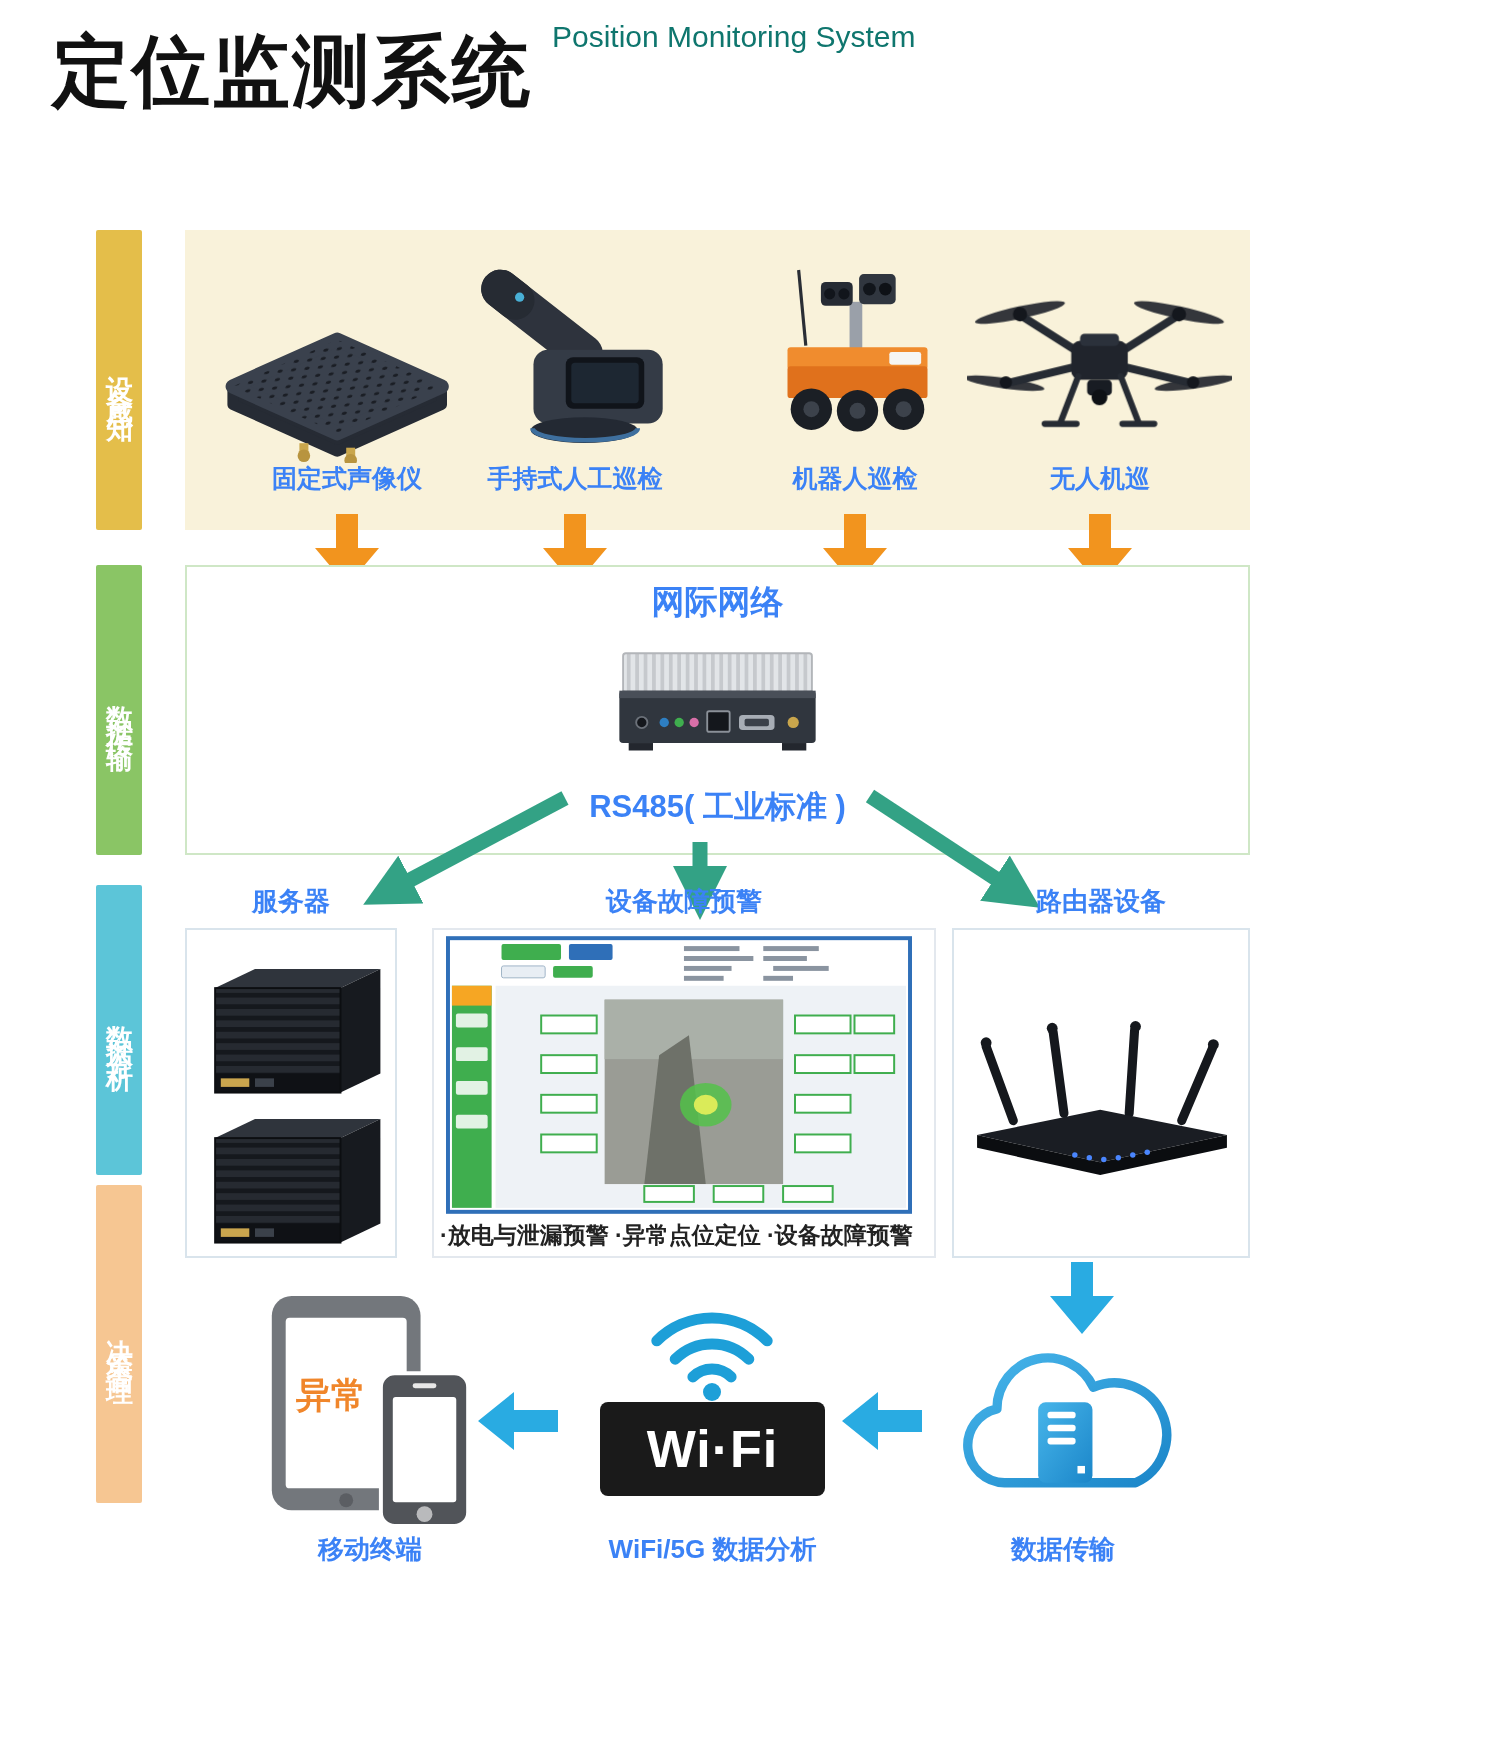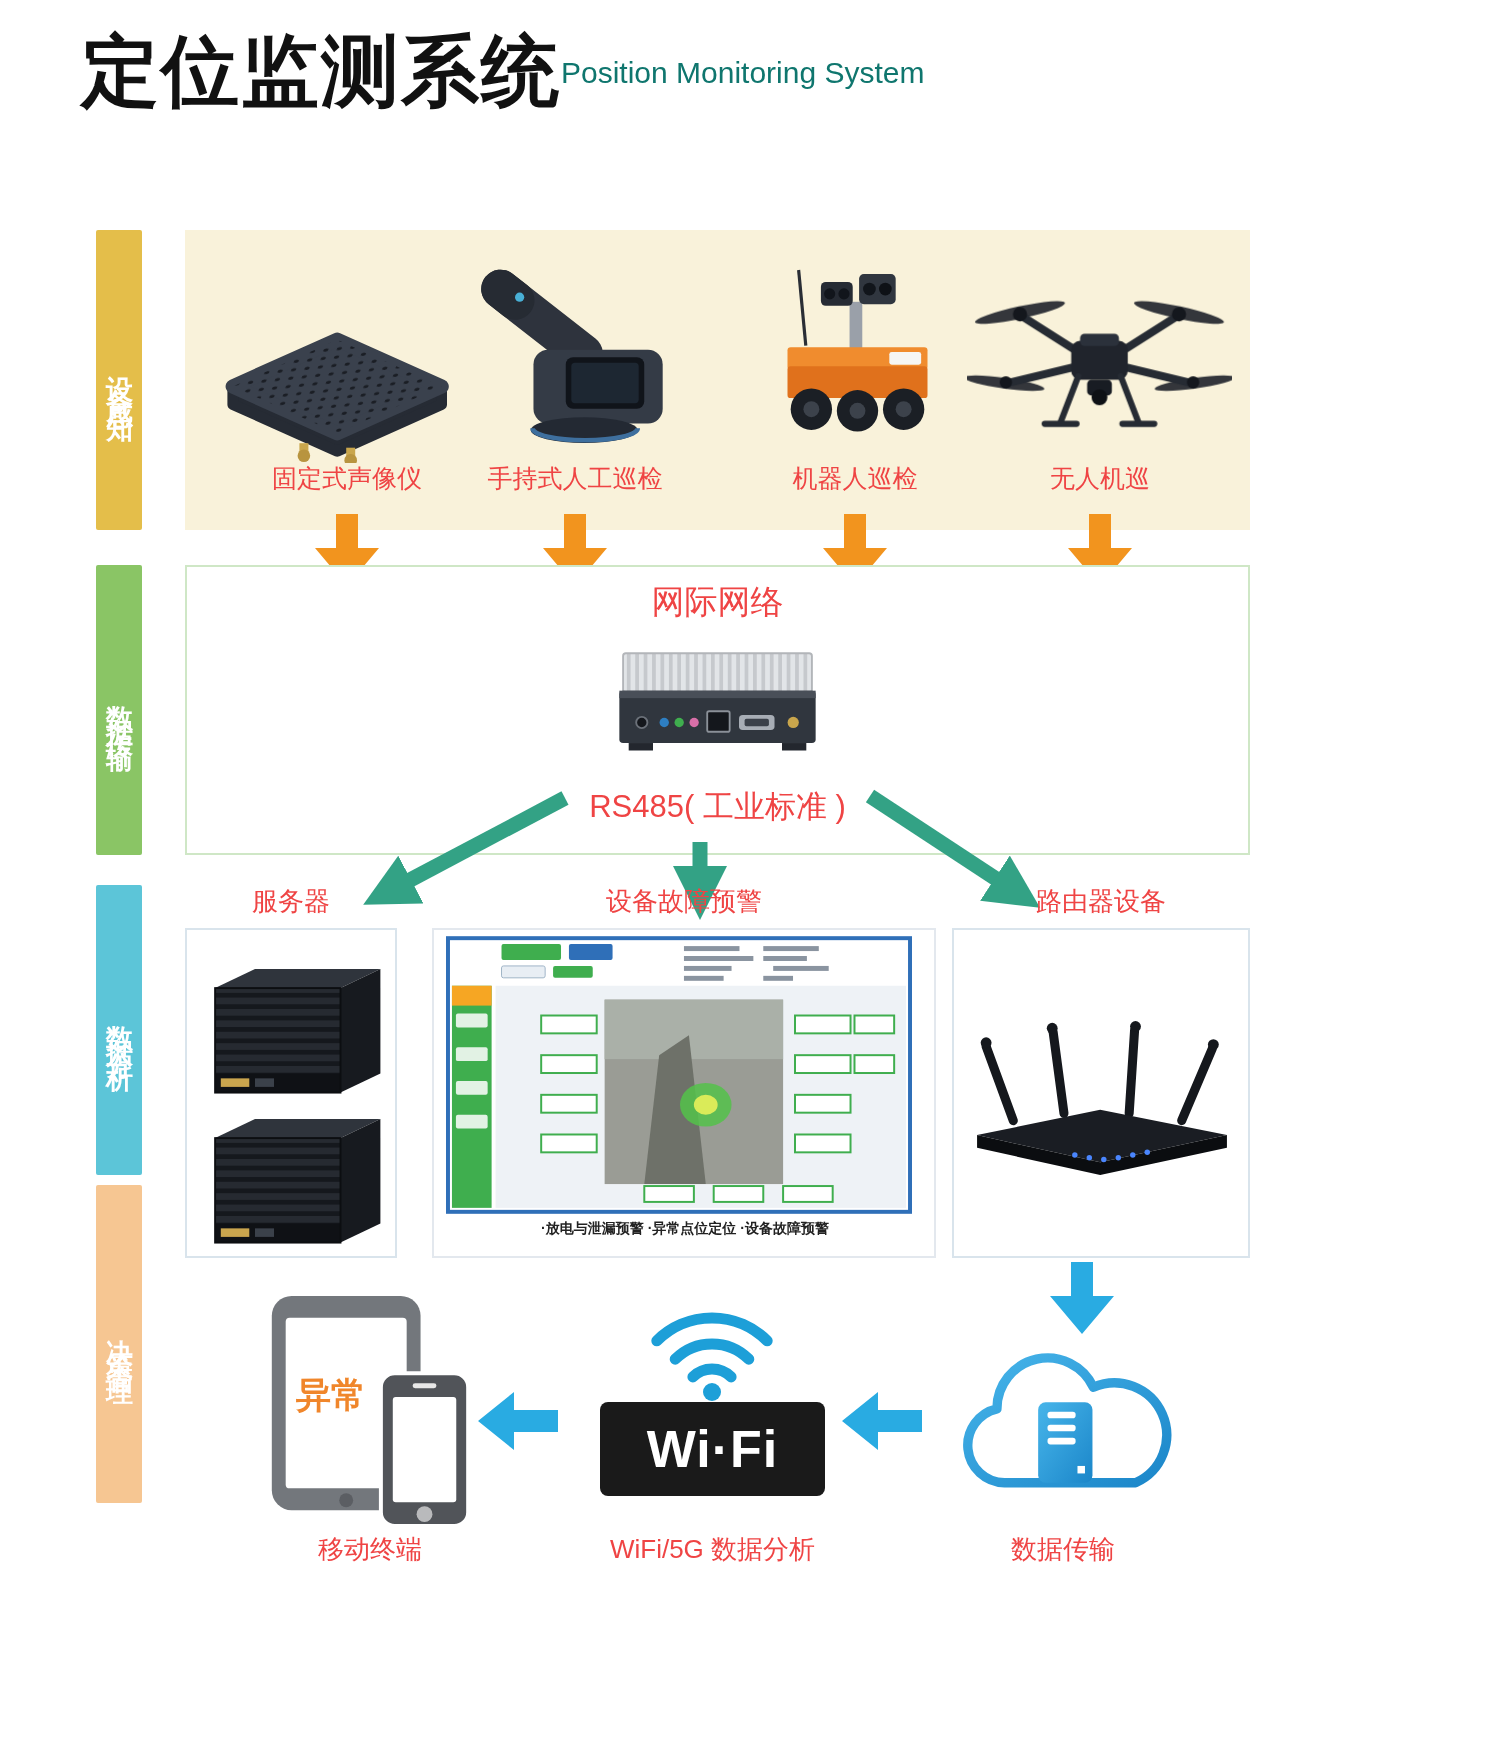--- a/index.html
+++ b/index.html
@@ -2,30 +2,30 @@
 <html><head>
 <meta charset="utf-8">
 <style>
   *{margin:0;padding:0;box-sizing:border-box}
   body{font-family:"Liberation Sans","DejaVu Sans",sans-serif;background:#ffffff}
   .page{position:relative;width:1500px;height:1746px;background:#ffffff;overflow:hidden}
   .abs{position:absolute}
   .band{width:46px;display:flex;align-items:center;justify-content:center;border-radius:2px}
   .band span{writing-mode:vertical-lr;text-orientation:upright;color:#ffffff;font-weight:bold;
              font-size:27px;letter-spacing:13px;line-height:1}
-  .lbl{font-weight:normal;color:#ef4444;text-align:center}
+  .lbl{font-weight:bold;color:#3b82f6;text-align:center}
   .panel{background:#ffffff}
   svg{display:block}
 </style>
 </head>
 <body>
 
 <div class="page">
 
-  <div class="abs" style="left:81px;top:20px;display:flex;align-items:center;">
+  <div class="abs" style="left:52px;top:20px;display:flex;align-items:flex-start;gap:20px">
     <div style="font-size:78px;font-weight:900;color:#111;letter-spacing:2px">定位监测系统</div>
     <div style="font-size:30px;color:#0f766e">Position Monitoring System</div>
   </div>
 
   <div class="abs band" style="left:96px;top:230px;height:300px;background:#E4BE4A">
     <span>设备感知</span>
   </div>
   <div class="abs band" style="left:96px;top:565px;height:290px;background:#8AC565">
     <span>数据传输</span>
   </div>
@@ -251,21 +251,21 @@
         <rect x="352" y="120" width="56" height="18"></rect>
       <rect x="352" y="160" width="56" height="18"></rect>
         <rect x="352" y="200" width="56" height="18"></rect>
       <rect x="412" y="80" width="40" height="18"></rect>
         <rect x="412" y="120" width="40" height="18"></rect>
       <rect x="200" y="252" width="50" height="16"></rect>
         <rect x="270" y="252" width="50" height="16"></rect>
       <rect x="340" y="252" width="50" height="16"></rect>
     </g>
   </svg>
-  <div class="abs" style="left:440px;top:1220px;width:490px;text-align:center;font-size:14px;color:#222;font-weight:bold">·放电与泄漏预警 ·异常点位定位 ·设备故障预警</div>
+  <div class="abs" style="left:440px;top:1220px;width:490px;text-align:left;font-size:23px;color:#222;font-weight:bold">·放电与泄漏预警 ·异常点位定位 ·设备故障预警</div>
 
   <svg class="abs" style="left:966px;top:1012px" width="272" height="172" viewBox="0 0 300 190">
     <g stroke="#15181d" stroke-width="10" stroke-linecap="round" fill="none">
       <line x1="52" y1="120" x2="22" y2="38"></line>
       <line x1="108" y1="112" x2="96" y2="22"></line>
       <line x1="180" y1="112" x2="186" y2="20"></line>
       <line x1="238" y1="120" x2="272" y2="40"></line>
     </g>
     <circle cx="22" cy="34" r="6" fill="#15181d"></circle>
       <circle cx="95" cy="18" r="6" fill="#15181d"></circle>

